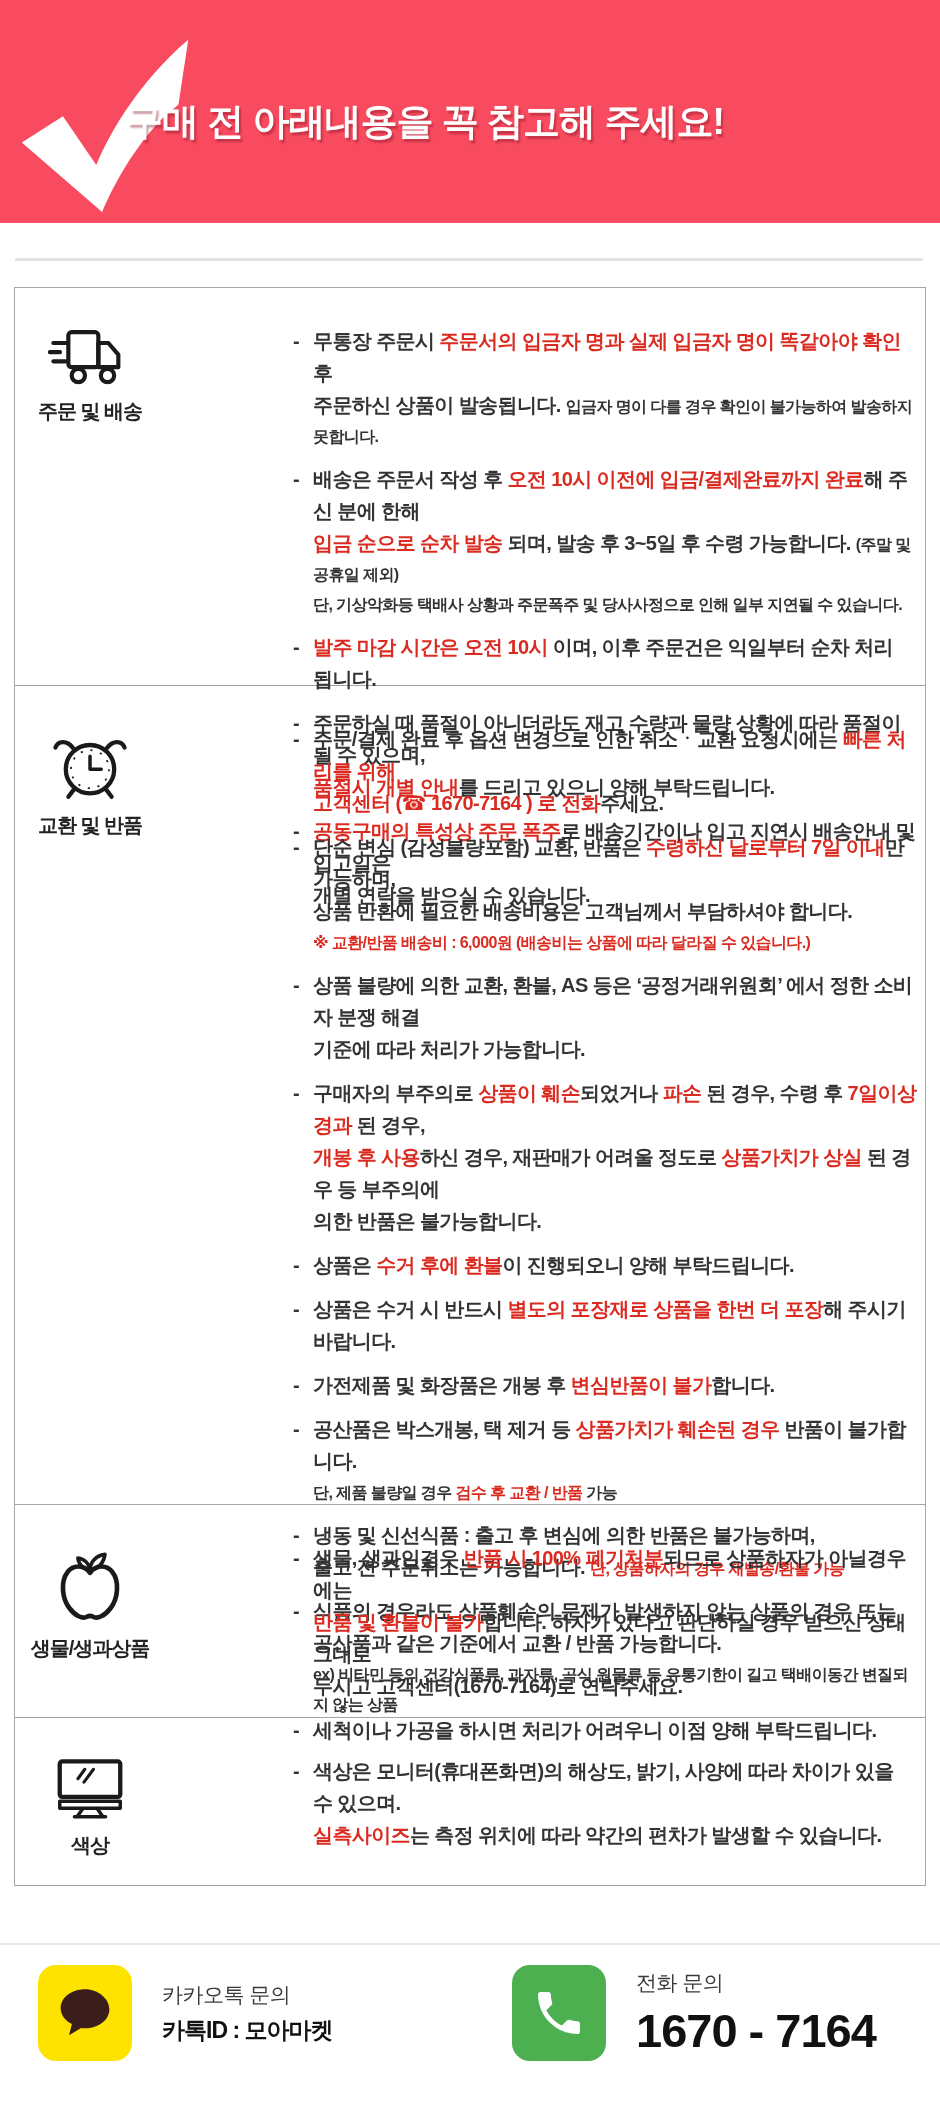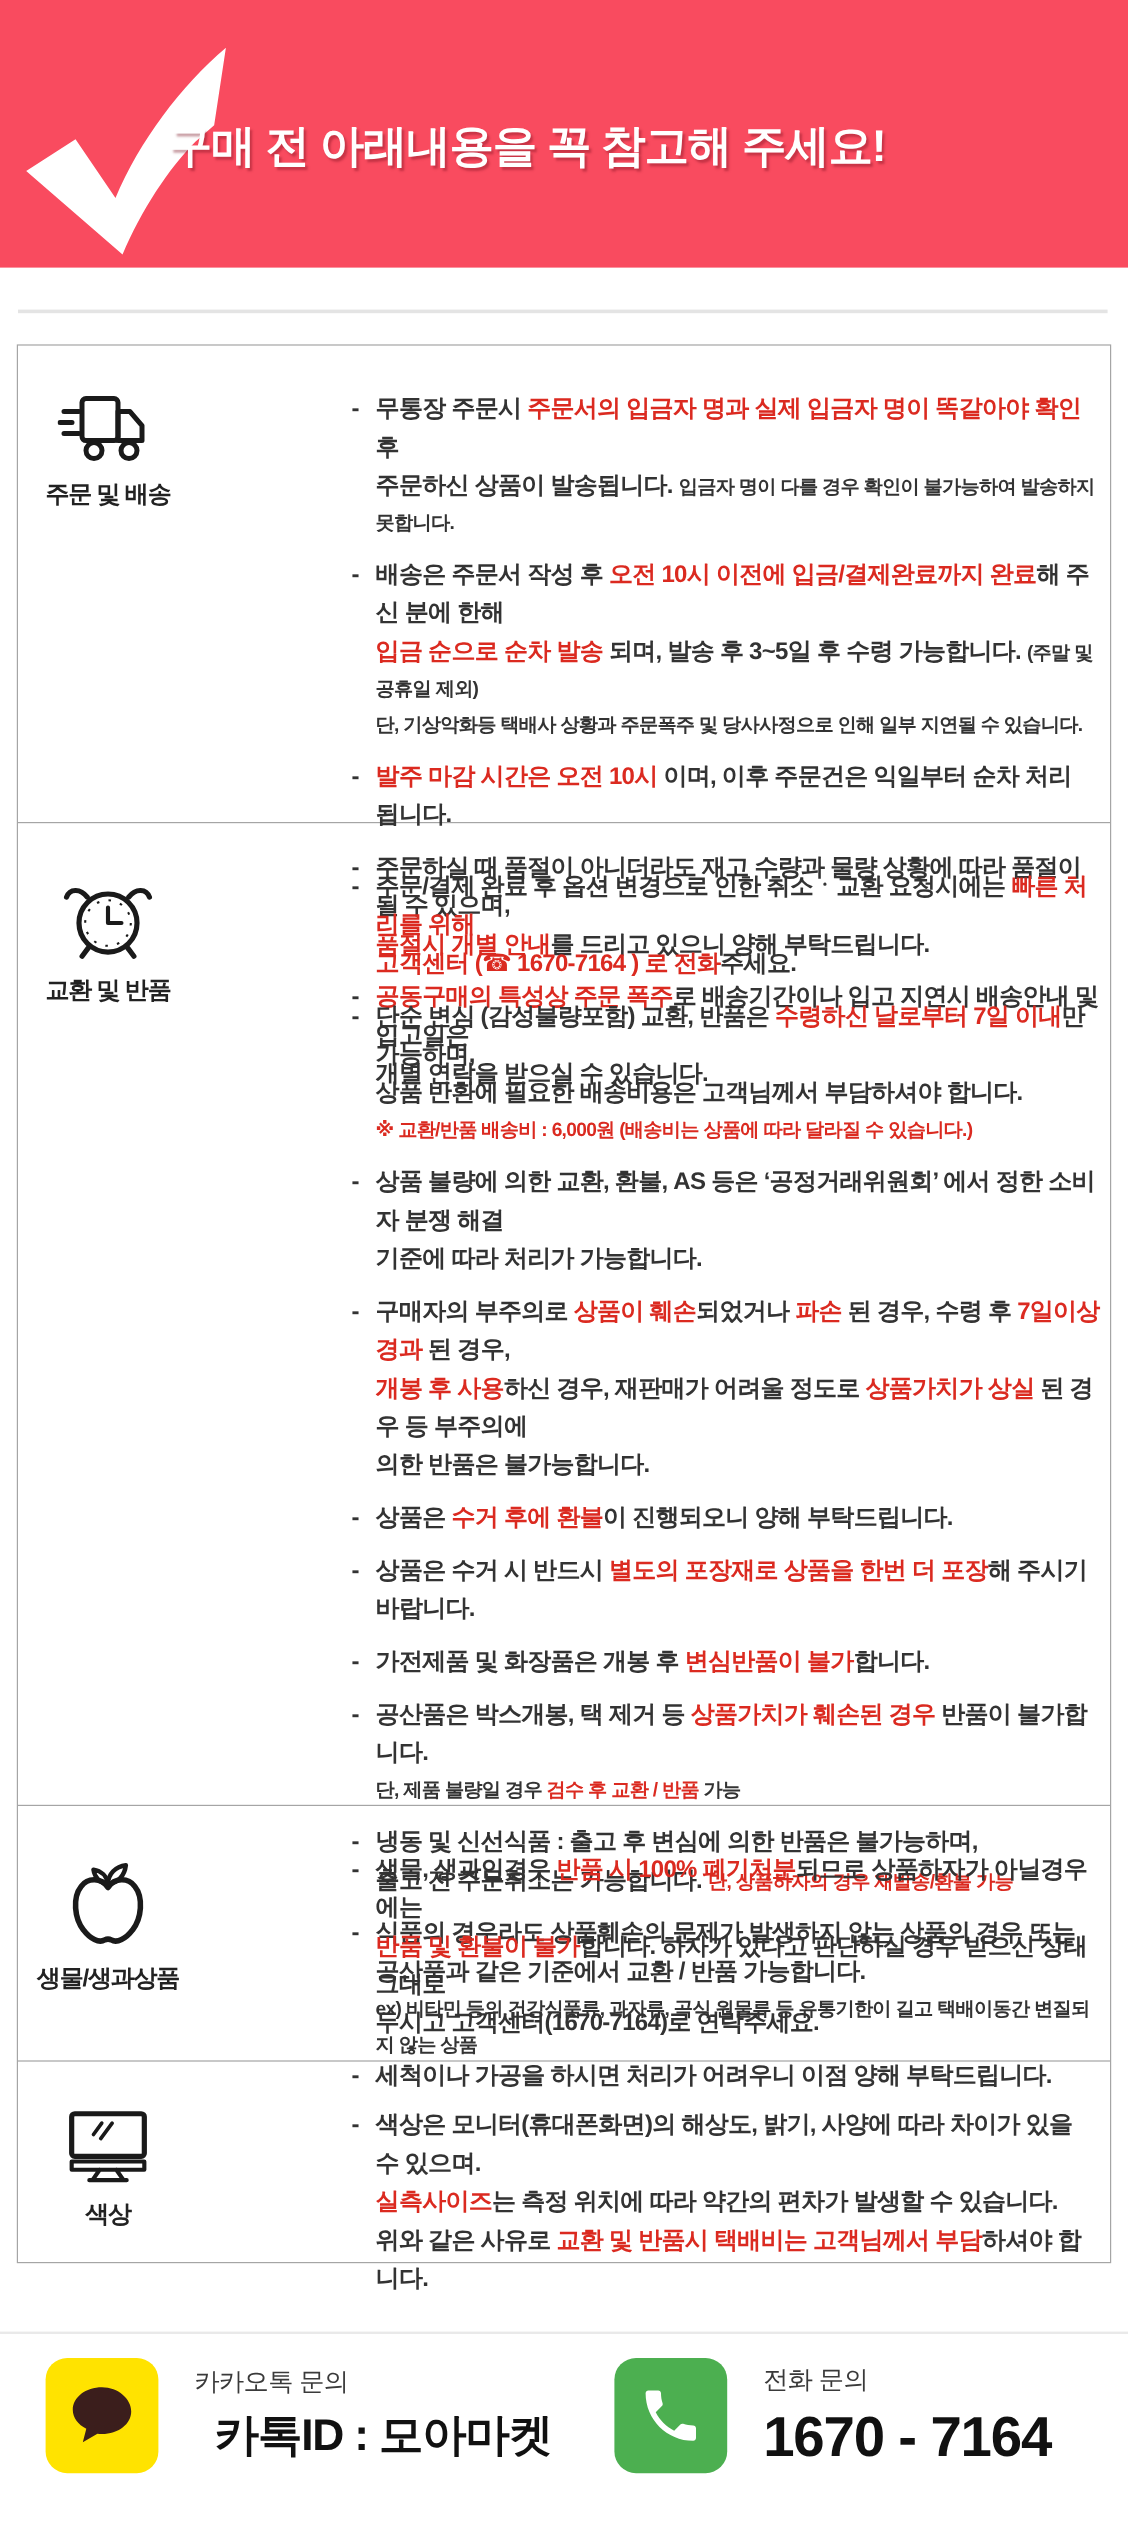--- a/index.html
+++ b/index.html
@@ -16,21 +16,21 @@
   html,body{background:#ffffff;}
   body{
     width:940px;height:2118px;position:relative;overflow:hidden;
     font-family:"Liberation Sans","DejaVu Sans",sans-serif;
     color:var(--ink);
   }
   
   .banner{position:absolute;left:0;top:0;width:940px;height:223px;background:var(--banner-bg);}
   .check{position:absolute;left:14px;top:26px;width:186px;height:192px;}
   .banner-title{
-    position:absolute;left:140px;top:97px;width:800px;
+    position:absolute;left:126px;top:97px;width:800px;
     color:#ffffff;font-size:37px;font-weight:800;letter-spacing:-1px;white-space:nowrap;
     text-shadow:2px 3px 2px rgba(120,15,30,.4);
   }
   
   .divider-top{position:absolute;left:15px;top:258px;width:908px;height:3px;background:var(--divider);}
   .divider-footer{position:absolute;left:0;top:1943px;width:940px;height:2px;background:#E9E9E9;}
   
   .table{position:absolute;left:14px;top:287px;width:912px;border:1px solid var(--border);background:#fff;}
   .row{display:flex;border-top:1px solid var(--border);}
   .row:first-child{border-top:none;}
@@ -53,21 +53,21 @@
   .footer{position:absolute;left:0;top:1960px;width:836px;height:120px;}
   .contact{position:absolute;display:flex;align-items:center;}
   .contact.kakao{left:38px;top:5px;}
   .contact.phone{left:512px;top:5px;}
   .badge{width:94px;height:96px;border-radius:18px;display:flex;align-items:center;justify-content:center;flex-shrink:0;}
   .badge.yellow{background:var(--kakao);}
   .badge.green{background:var(--green);}
   .contact-text{margin-left:30px;}
   .contact-label{font-size:21px;color:#3a3a3a;letter-spacing:-0.5px;}
   .contact-value{margin-top:6px;font-weight:800;color:#111;letter-spacing:-1px;white-space:nowrap;}
-  .kakao .contact-value{font-size:37px;margin-left:17px;}
+  .kakao .contact-value{font-size:23px;}
   .phone .contact-value{font-size:47px;}
 </style>
 </head>
 <body>
 
 <div class="banner">
   <svg class="check" viewBox="0 0 190 192" aria-hidden="true">
     <path d="M8 117 L50 90 L84 140 C104 92 140 44 178 12 L168 78 L152 92 C130 114 106 150 90 188 Z" fill="#ffffff"></path>
   </svg>
   <div class="banner-title">구매 전 아래내용을 꼭 참고해 주세요!</div>
@@ -251,21 +251,20 @@
           </svg>
         </div>
         <div class="sec-label">색상</div>
       </div>
       <div class="content-cell">
         <div class="bullet">
           <span class="dash">-</span>
           <div class="lines">
             <div class="line"><span class="seg">색상은 모니터(휴대폰화면)의 해상도, 밝기, 사양에 따라 차이가 있을 수 있으며.</span></div>
             <div class="line"><span class="seg r">실측사이즈</span><span class="seg">는 측정 위치에 따라 약간의 편차가 발생할 수 있습니다.</span></div>
-            <div class="line"><span class="seg">위와 같은 사유로 </span><span class="seg r">교환 및 반품시 택배비는 고객님께서 부담</span><span class="seg">하셔야 합니다.</span></div>
           </div>
         </div>
       </div>
     </div>
   </div>
 
 <div class="divider-footer"></div>
 <div class="footer">
   <div class="contact kakao">
     <div class="badge yellow">

